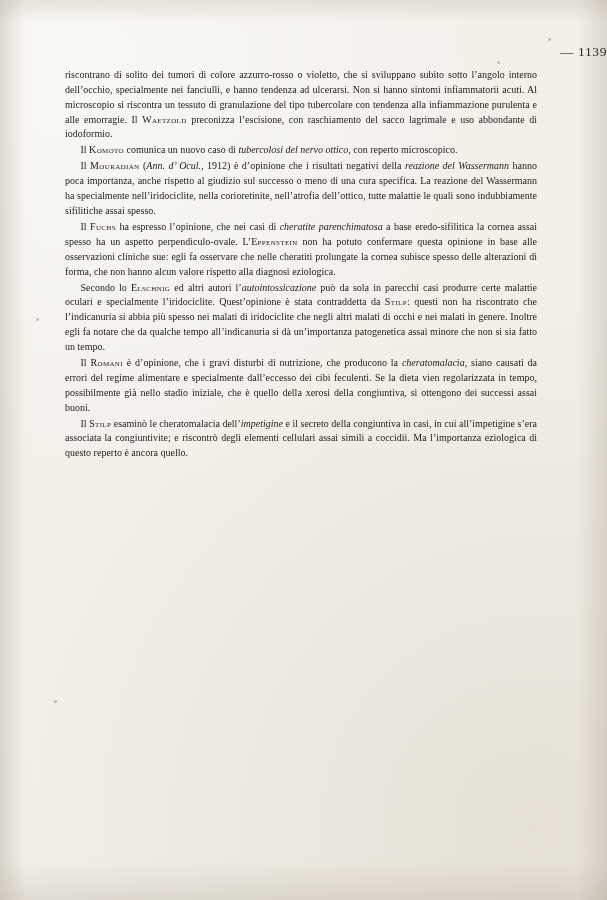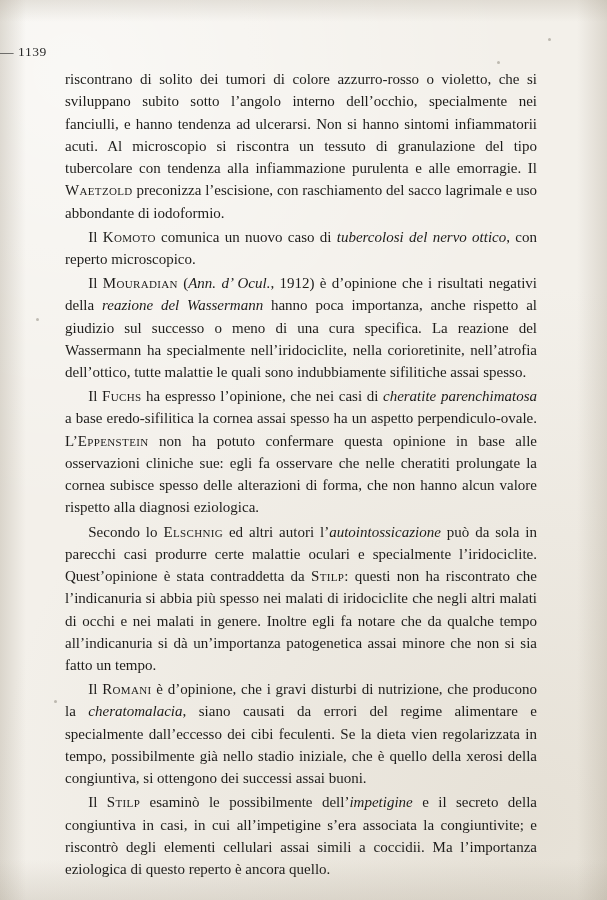--- a/index.html
+++ b/index.html
@@ -22,31 +22,31 @@
     background: #f3f0ea;
     background-image:
       radial-gradient(circle at 12% 8%, rgba(255,255,255,0.55), rgba(255,255,255,0) 45%),
       radial-gradient(circle at 88% 92%, rgba(214,206,190,0.45), rgba(255,255,255,0) 55%);
   }
   .page-number {
     position: absolute;
     top: 44px;
     left: 0;
     width: 607px;
-    text-align: left;
+    text-align: right;
     font-size: 13.5px;
     letter-spacing: 0.6px;
     color: #2a2a2a;
   }
   .content {
     position: absolute;
     top: 68px;
     left: 65px;
     width: 472px;
-    font-size: 15px;
+    font-size: 10px;
     line-height: 1.485;
     text-align: justify;
     text-justify: inter-word;
     color: #1d1c1a;
   }
   p {
     margin: 0 0 0.12em 0;
   }
   p.ind {
     text-indent: 1.55em;
@@ -111,16 +111,16 @@
 
   <div class="page-number">— 1139</div>
 
   <div class="content" id="body-text">
       <p class=""><span>riscontrano di solito dei tumori di colore azzurro-rosso o violetto, che si sviluppano subito sotto l’angolo interno dell’occhio, specialmente nei fanciulli, e hanno tendenza ad ulcerarsi. Non si hanno sintomi infiammatorii acuti. Al microscopio si riscontra un tessuto di granulazione del tipo tubercolare con tendenza alla infiammazione purulenta e alle emorragie. Il </span><span class="sc">Waetzold</span><span> preconizza l’escisione, con raschiamento del sacco lagrimale e uso abbondante di iodoformio.</span></p>
       <p class="ind"><span>Il </span><span class="sc">Komoto</span><span> comunica un nuovo caso di </span><span class="it">tubercolosi del nervo ottico</span><span>, con reperto microscopico.</span></p>
       <p class="ind"><span>Il </span><span class="sc">Mouradian</span><span> (</span><span class="it">Ann. d’ Ocul.</span><span>, 1912) è d’opinione che i risultati negativi della </span><span class="it">reazione del Wassermann</span><span> hanno poca importanza, anche rispetto al giudizio sul successo o meno di una cura specifica. La reazione del Wassermann ha specialmente nell’iridociclite, nella corioretinite, nell’atrofia dell’ottico, tutte malattie le quali sono indubbiamente sifilitiche assai spesso.</span></p>
       <p class="ind"><span>Il </span><span class="sc">Fuchs</span><span> ha espresso l’opinione, che nei casi di </span><span class="it">cheratite parenchimatosa</span><span> a base eredo-sifilitica la cornea assai spesso ha un aspetto perpendiculo-ovale. L’</span><span class="sc">Eppenstein</span><span> non ha potuto confermare questa opinione in base alle osservazioni cliniche sue: egli fa osservare che nelle cheratiti prolungate la cornea subisce spesso delle alterazioni di forma, che non hanno alcun valore rispetto alla diagnosi eziologica.</span></p>
       <p class="ind"><span>Secondo lo </span><span class="sc">Elschnig</span><span> ed altri autori l’</span><span class="it">autointossicazione</span><span> può da sola in parecchi casi produrre certe malattie oculari e specialmente l’iridociclite. Quest’opinione è stata contraddetta da </span><span class="sc">Stilp</span><span>: questi non ha riscontrato che l’indicanuria si abbia più spesso nei malati di iridociclite che negli altri malati di occhi e nei malati in genere. Inoltre egli fa notare che da qualche tempo all’indicanuria si dà un’importanza patogenetica assai minore che non si sia fatto un tempo.</span></p>
       <p class="ind"><span>Il </span><span class="sc">Romani</span><span> è d’opinione, che i gravi disturbi di nutrizione, che producono la </span><span class="it">cheratomalacia</span><span>, siano causati da errori del regime alimentare e specialmente dall’eccesso dei cibi feculenti. Se la dieta vien regolarizzata in tempo, possibilmente già nello stadio iniziale, che è quello della xerosi della congiuntiva, si ottengono dei successi assai buoni.</span></p>
-      <p class="ind"><span>Il </span><span class="sc">Stilp</span><span> esaminò le possibilmente dell’</span><span class="it">impetigine</span><span> e il secreto della congiuntiva in casi, in cui all’impetigine s’era associata la congiuntivite; e riscontrò degli elementi cellulari assai simili a coccidii. Ma l’importanza eziologica di questo reperto è ancora quello.</span></p>
+      <p class="ind"><span>Il </span><span class="sc">Stilp</span><span> esaminò le cheratomalacia dell’</span><span class="it">impetigine</span><span> e il secreto della congiuntiva in casi, in cui all’impetigine s’era associata la congiuntivite; e riscontrò degli elementi cellulari assai simili a coccidii. Ma l’importanza eziologica di questo reperto è ancora quello.</span></p>
     </div>
 
 </div>
 
 </body></html>

